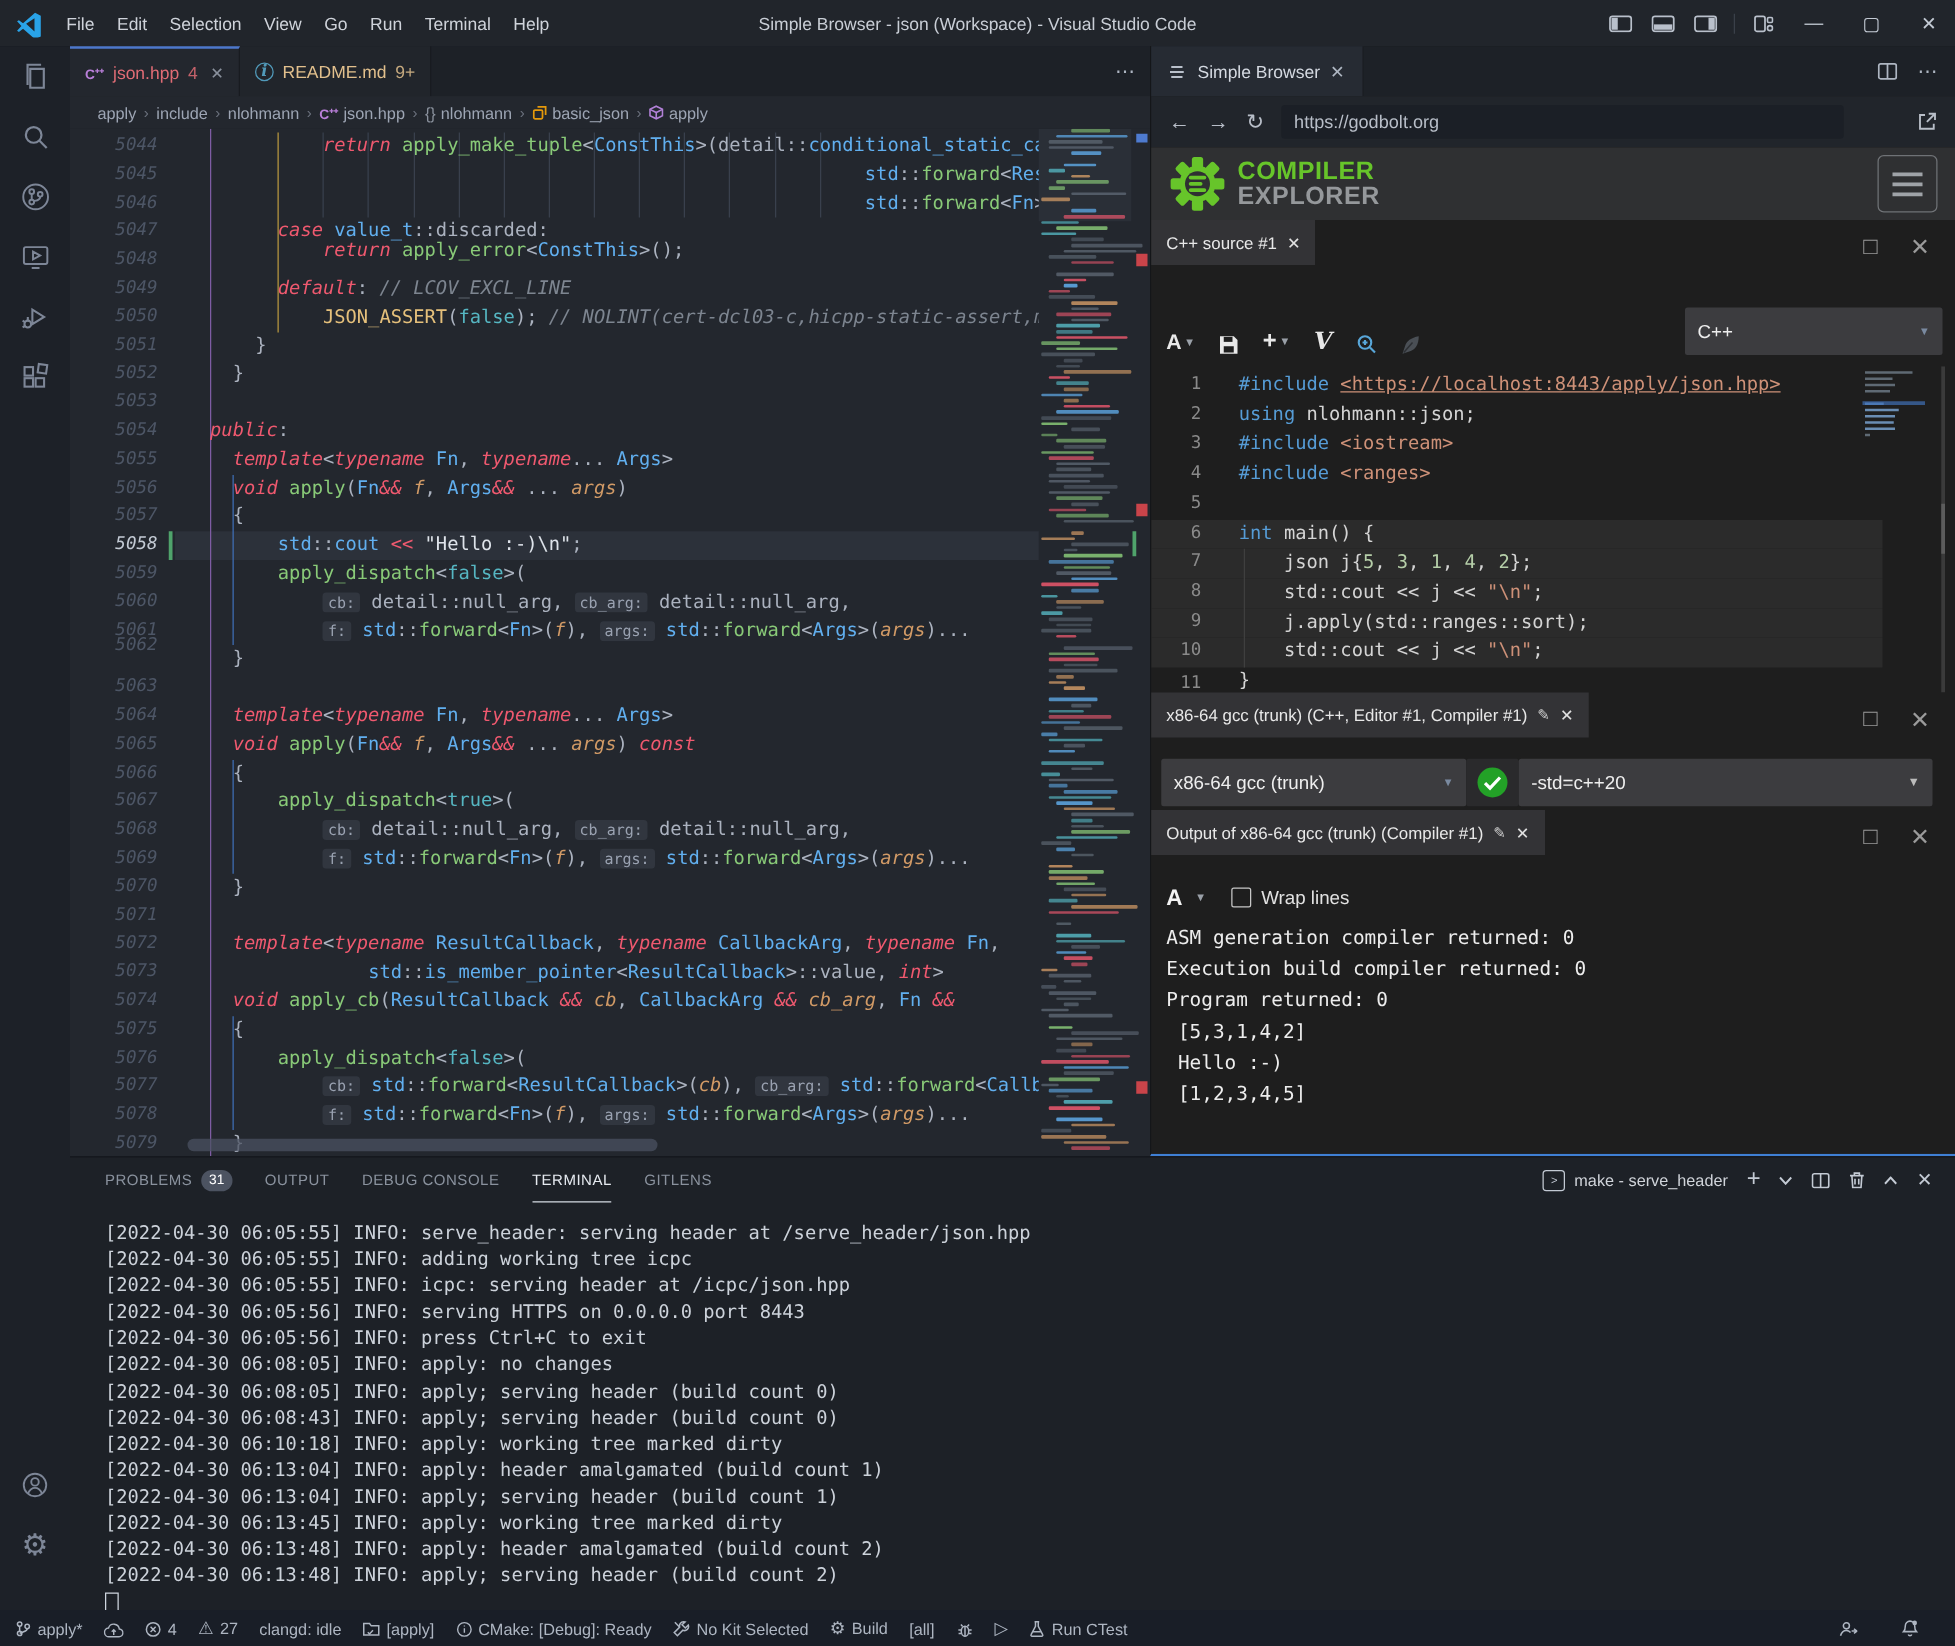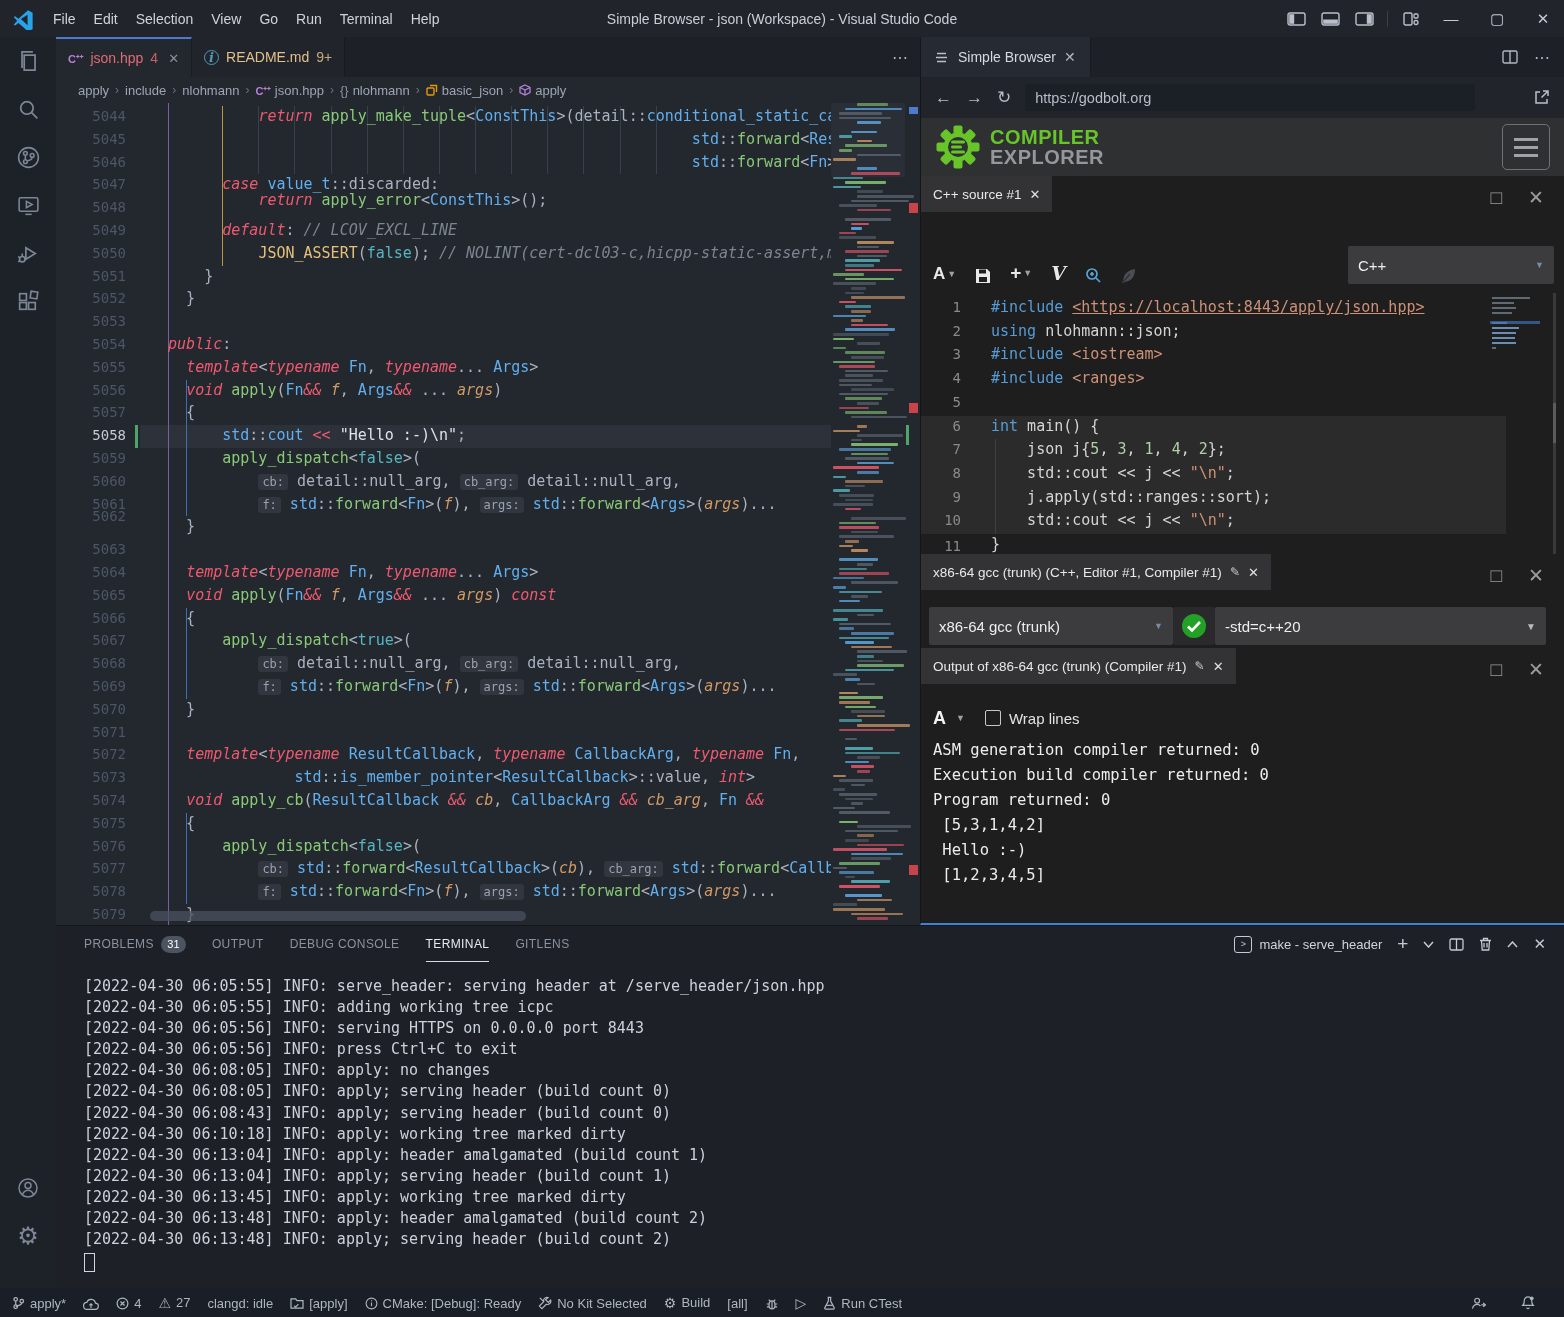--- a/index.html
+++ b/index.html
@@ -33,21 +33,21 @@
   .info-ico{color:#519aba;font-size:13px;font-weight:bold;border:1.3px solid #519aba;border-radius:50%;
             width:13px;height:13px;line-height:13px;text-align:center;font-family:"DejaVu Serif",serif;font-style:italic;}
   #tab-actions{margin-left:auto;display:flex;align-items:center;padding-right:12px;color:#aeb6c2;font-size:16px;}
   #breadcrumbs{position:absolute;left:0;top:40px;width:864px;height:26px;display:flex;align-items:center;
                padding-left:22px;box-sizing:border-box;font-size:13px;color:#9da5b4;gap:6px;background:#23272e;}
   .bc-sep{color:#6b717d;font-size:12px;}
   .bc-item{display:flex;align-items:center;gap:4px;}
   
   #editor{position:absolute;left:0;top:66px;width:864px;height:822px;overflow:hidden;background:#23272e;}
   .cur-line{position:absolute;left:84px;right:89px;height:23px;background:#2c313a;}
-  .gut{position:absolute;width:70px;text-align:right;color:#4d5666;font-size:14px;}
+  .gut{position:absolute;width:70px;text-align:right;color:#4d5666;font-size:14px;font-style:italic;}
   .gut.active{color:#c3cad4;}
   .cline{position:absolute;left:94px;right:89px;white-space:pre;overflow:hidden;font-size:15px;color:#abb2bf;}
   .tk-kw{color:#ef596f;font-style:italic;}
   .tk-fn{color:#89ca78;}
   .tk-typ{color:#61afef;}
   .tk-cst{color:#56b6c2;}
   .tk-par{color:#d19a66;font-style:italic;}
   .tk-str{color:#dee3ea;}
   .tk-cmt{color:#7d8590;font-style:italic;}
   .tk-mac{color:#e5c07b;}
@@ -852,20 +852,21 @@
             <path d="M1 6l4.5-5L10 6"></path>
           </svg>
         </span>
       <span class="pa-ico" style="font-size:15px">✕</span>
     </div>
   </div>
   <div id="terminal" class="mono">
     <div id="term-lines">
         <div class="tline">[2022-04-30 06:05:55] INFO: serve_header: serving header at /serve_header/json.hpp</div>
         <div class="tline">[2022-04-30 06:05:55] INFO: adding working tree icpc</div>
+        <div class="tline">[2022-04-30 06:05:55] INFO: icpc: serving header at /icpc/json.hpp</div>
         <div class="tline">[2022-04-30 06:05:56] INFO: serving HTTPS on 0.0.0.0 port 8443</div>
         <div class="tline">[2022-04-30 06:05:56] INFO: press Ctrl+C to exit</div>
         <div class="tline">[2022-04-30 06:08:05] INFO: apply: no changes</div>
         <div class="tline">[2022-04-30 06:08:05] INFO: apply; serving header (build count 0)</div>
         <div class="tline">[2022-04-30 06:08:43] INFO: apply; serving header (build count 0)</div>
         <div class="tline">[2022-04-30 06:10:18] INFO: apply: working tree marked dirty</div>
         <div class="tline">[2022-04-30 06:13:04] INFO: apply: header amalgamated (build count 1)</div>
         <div class="tline">[2022-04-30 06:13:04] INFO: apply; serving header (build count 1)</div>
         <div class="tline">[2022-04-30 06:13:45] INFO: apply: working tree marked dirty</div>
         <div class="tline">[2022-04-30 06:13:48] INFO: apply: header amalgamated (build count 2)</div>

